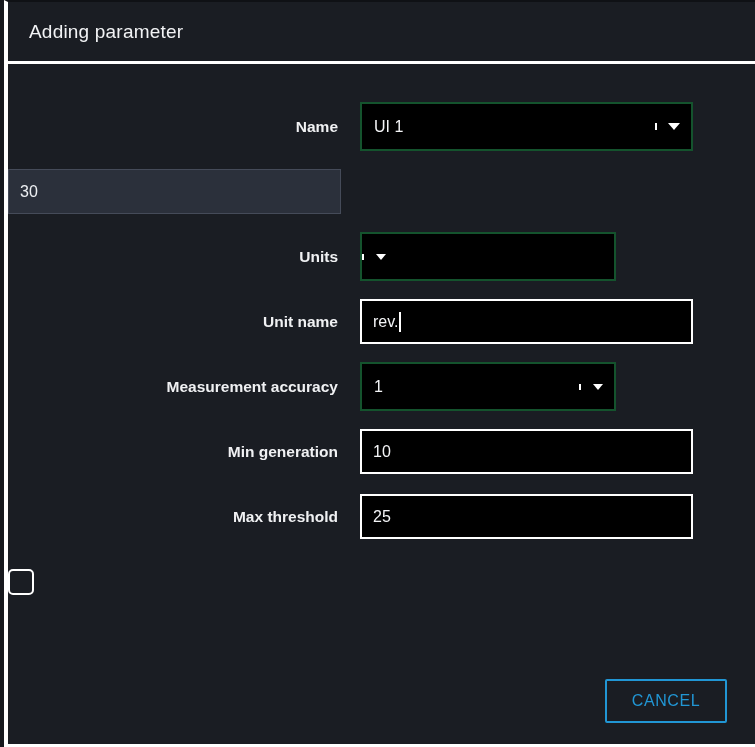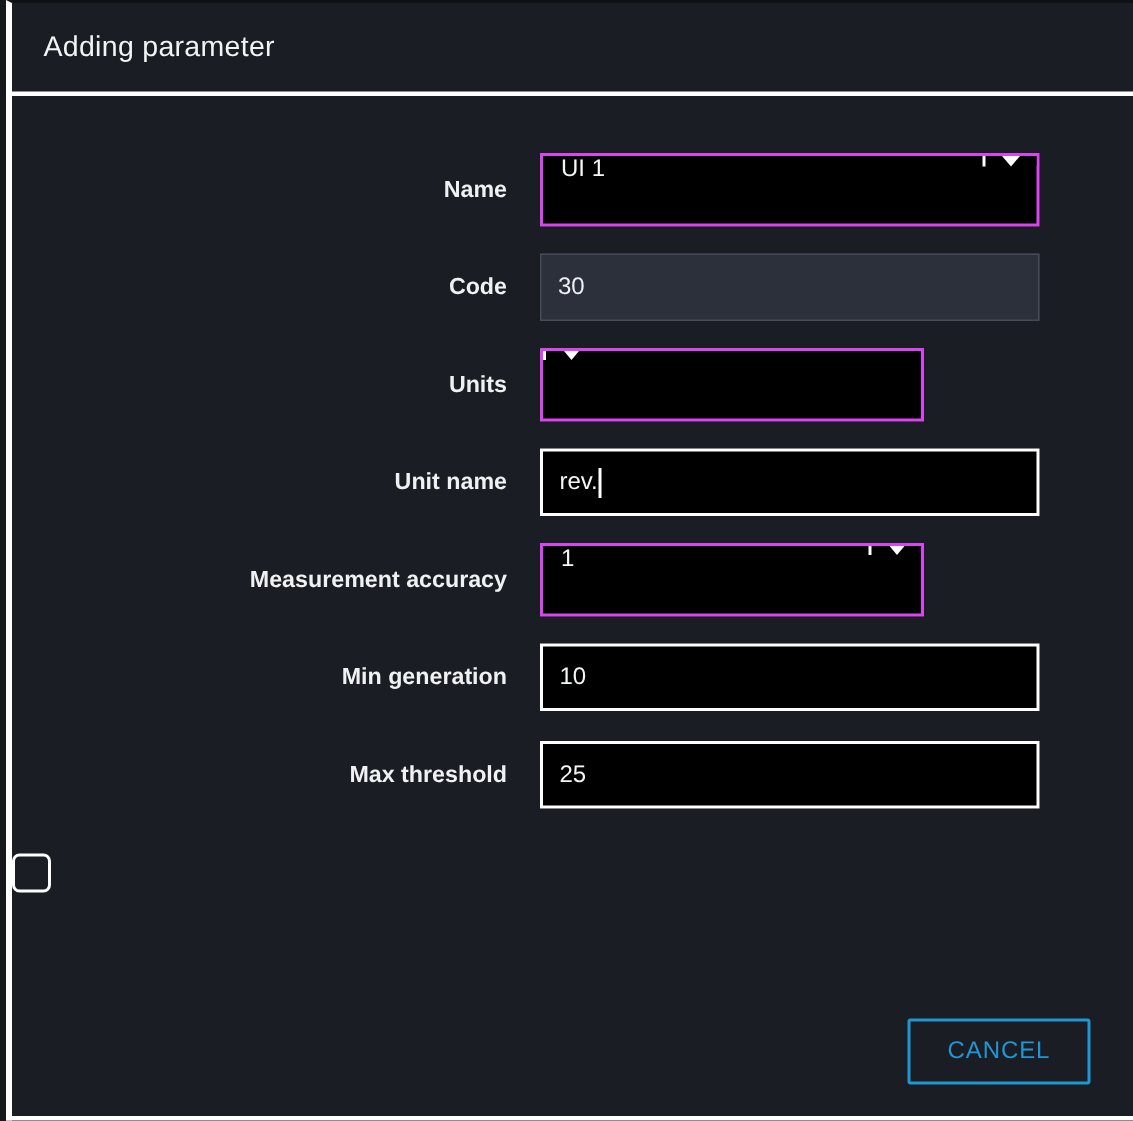--- a/index.html
+++ b/index.html
@@ -67,23 +67,23 @@
     font-size: 15.5px;
     font-weight: bold;
     white-space: nowrap;
   }
 
   .field-area { flex: 1; display: flex; align-items: center; }
 
   
   .combo {
     display: flex;
-    align-items: flex-start;
+    align-items: center;
     height: 49px;
-    border: 2px solid #d946ef;
+    border: 2px solid #14532d;
     background: #000000;
   }
   .combo.wide  { width: 333px; }
   .combo.short { width: 256px; }
 
   .combo-value {
     flex: 1;
     display: flex;
     align-items: center;
     padding-left: 12px;
@@ -205,21 +205,20 @@
         <div class="combo wide">
           <div class="combo-value">UI 1</div>
           <div class="combo-arrow">
             <span class="caret"></span>
           </div>
         </div>
       </div>
     </div>
 
     <div class="row">
-      <div class="label">Code</div>
       <div class="field-area">
         <div class="textbox disabled">30</div>
       </div>
     </div>
 
     <div class="row">
       <div class="label">Units</div>
       <div class="field-area">
         <div class="combo short">
           <div class="combo-arrow">

